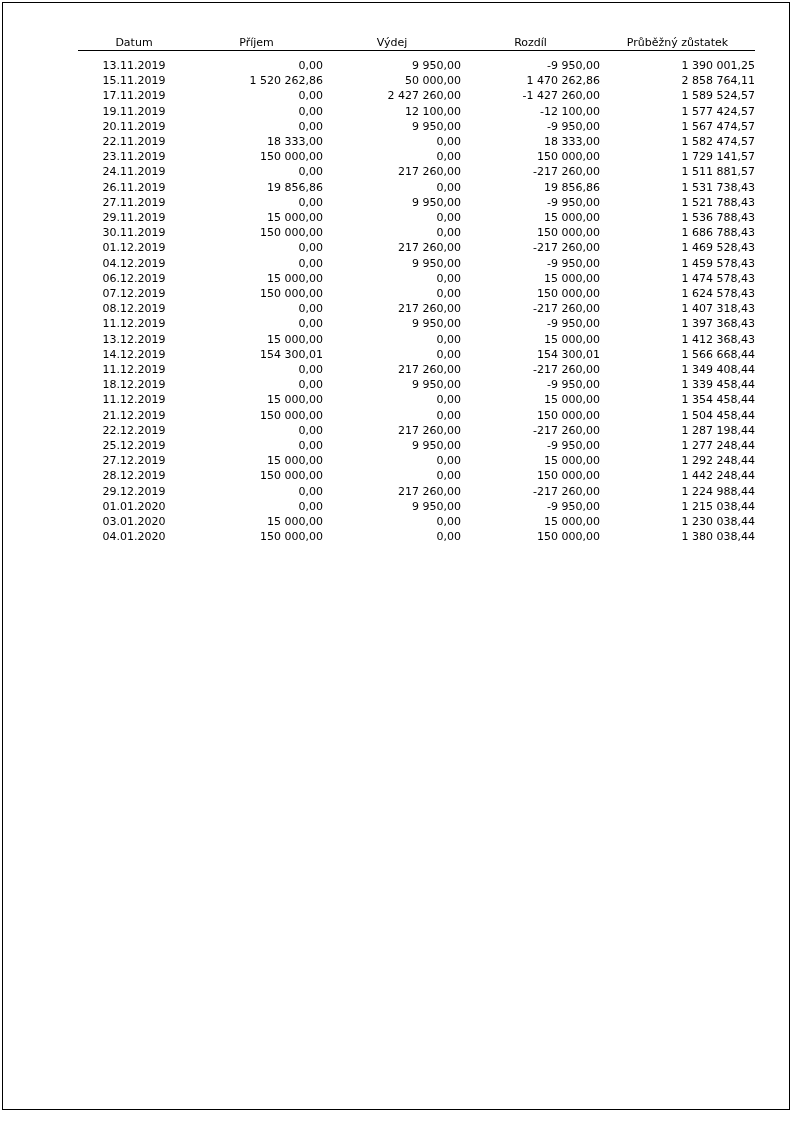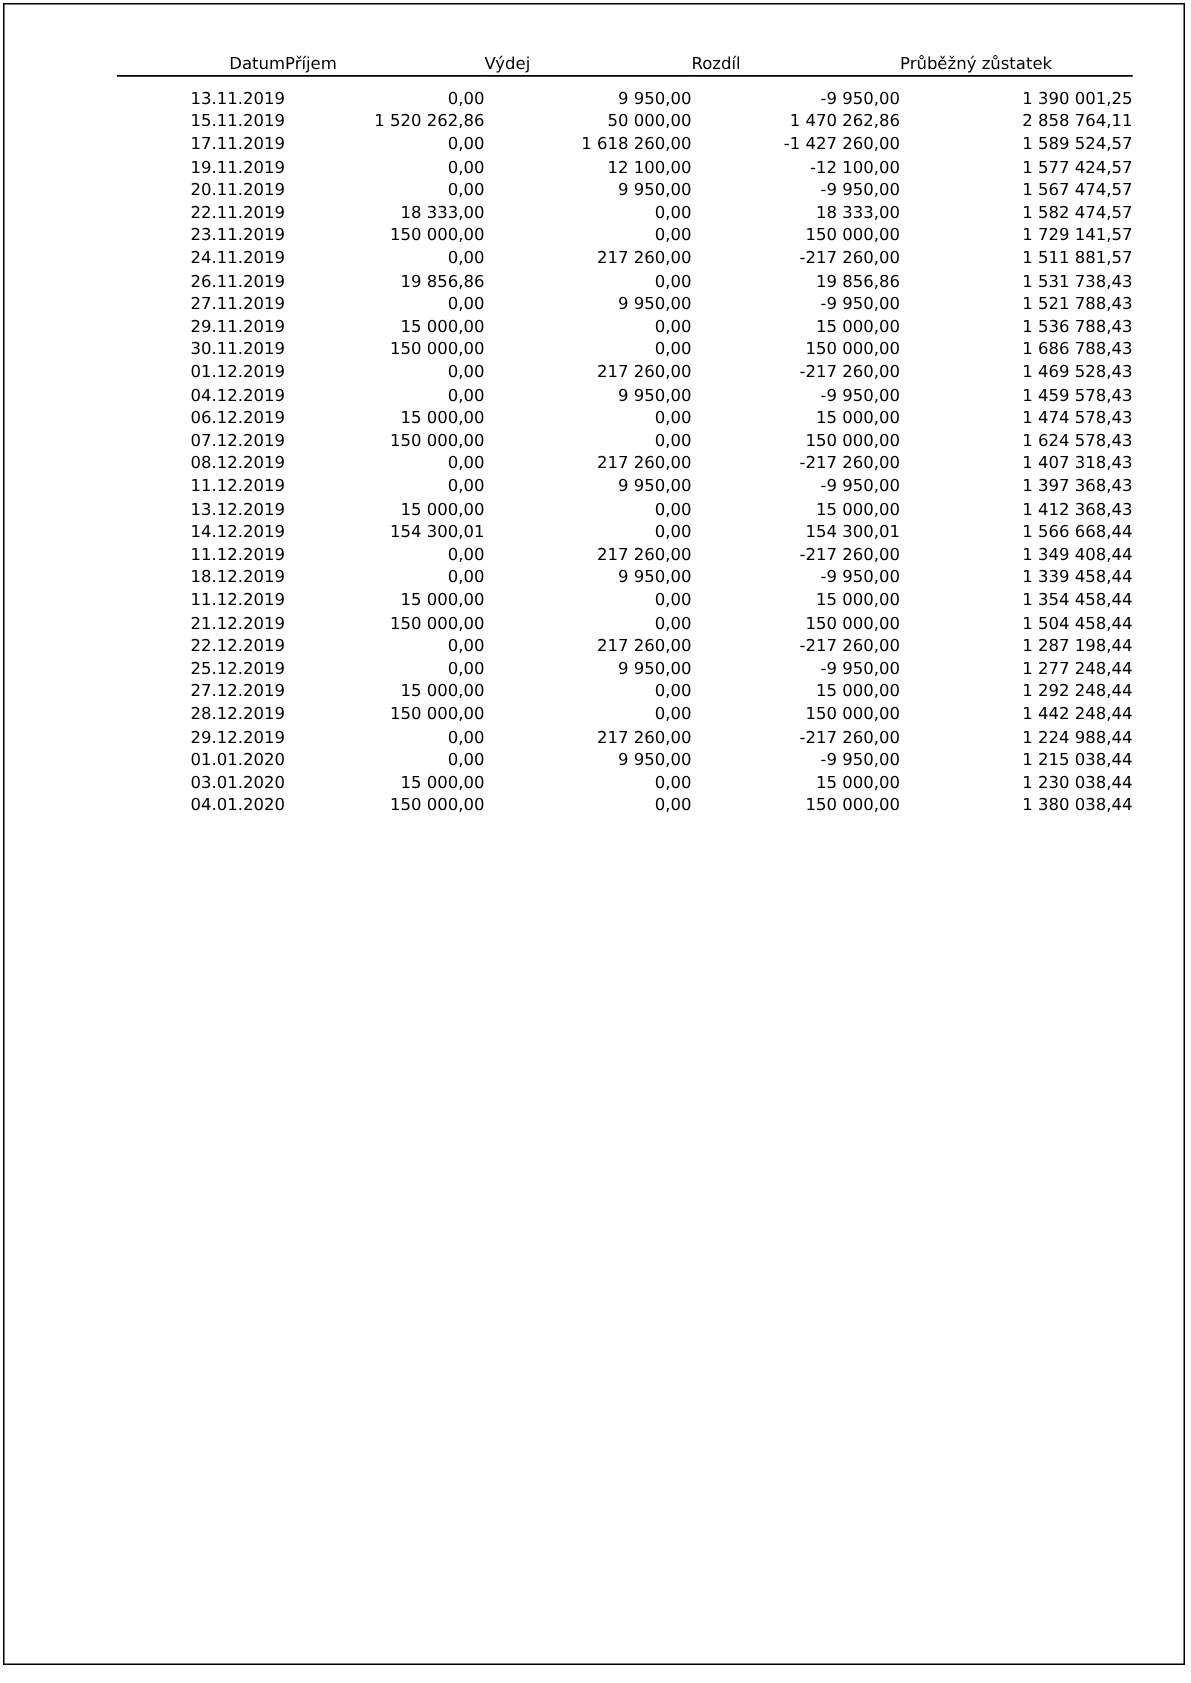--- a/index.html
+++ b/index.html
@@ -32,36 +32,36 @@
     width: 677px;
     border-collapse: collapse;
     table-layout: fixed;
     font-size: 11px;
   }
   table.report-table th {
     font-weight: normal;
     font-size: 11px;
     line-height: 11px;
     height: 11px;
-    text-align: left;
+    text-align: center;
     padding: 0 0 2px 0;
     border-bottom: 1px solid #000000;
     white-space: nowrap;
     overflow: visible;
   }
   table.report-table td {
     font-size: 11px;
     line-height: 15.2px;
     height: 15.2px;
     text-align: right;
     padding: 0;
     white-space: nowrap;
   }
   table.report-table .left {
-    text-align: right;
+    text-align: center;
   }
   table.report-table tbody tr:first-child td {
     padding-top: 7px;
   }
 </style>
 </head>
 <body>
 
 <div class="page-border"></div>
 
@@ -93,21 +93,21 @@
       <tr>
         <td class="left">15.11.2019</td>
         <td>1 520 262,86</td>
         <td>50 000,00</td>
         <td>1 470 262,86</td>
         <td>2 858 764,11</td>
       </tr>
       <tr>
         <td class="left">17.11.2019</td>
         <td>0,00</td>
-        <td>1 618 260,00</td>
+        <td>2 427 260,00</td>
         <td>-1 427 260,00</td>
         <td>1 589 524,57</td>
       </tr>
       <tr>
         <td class="left">19.11.2019</td>
         <td>0,00</td>
         <td>12 100,00</td>
         <td>-12 100,00</td>
         <td>1 577 424,57</td>
       </tr>

